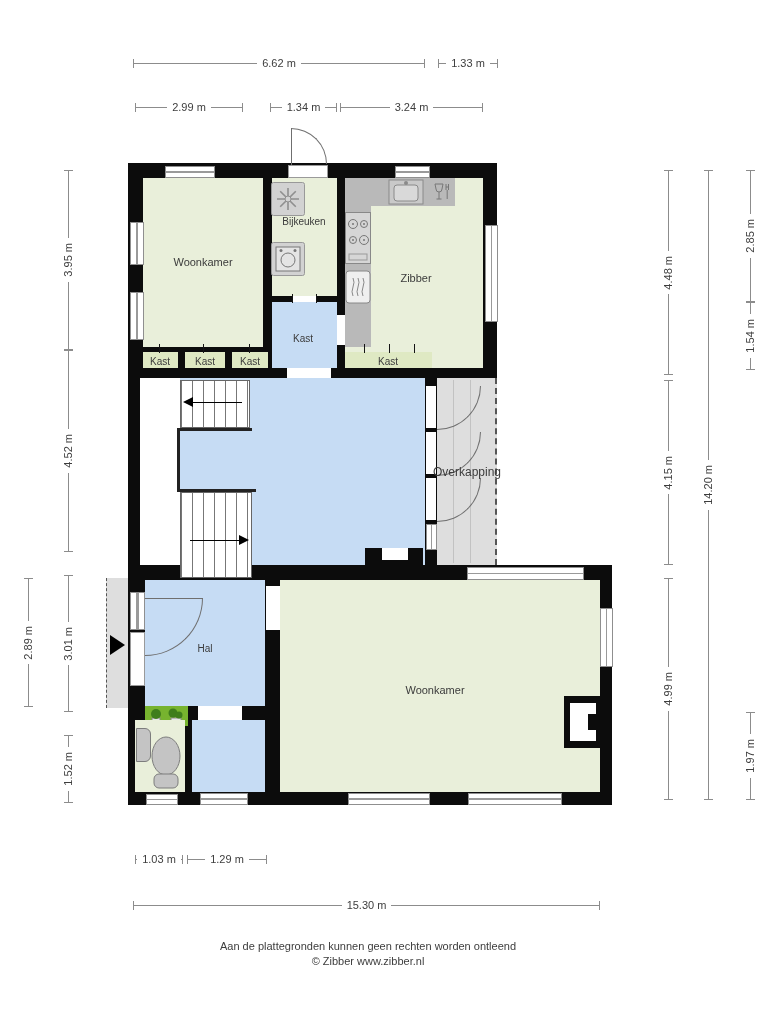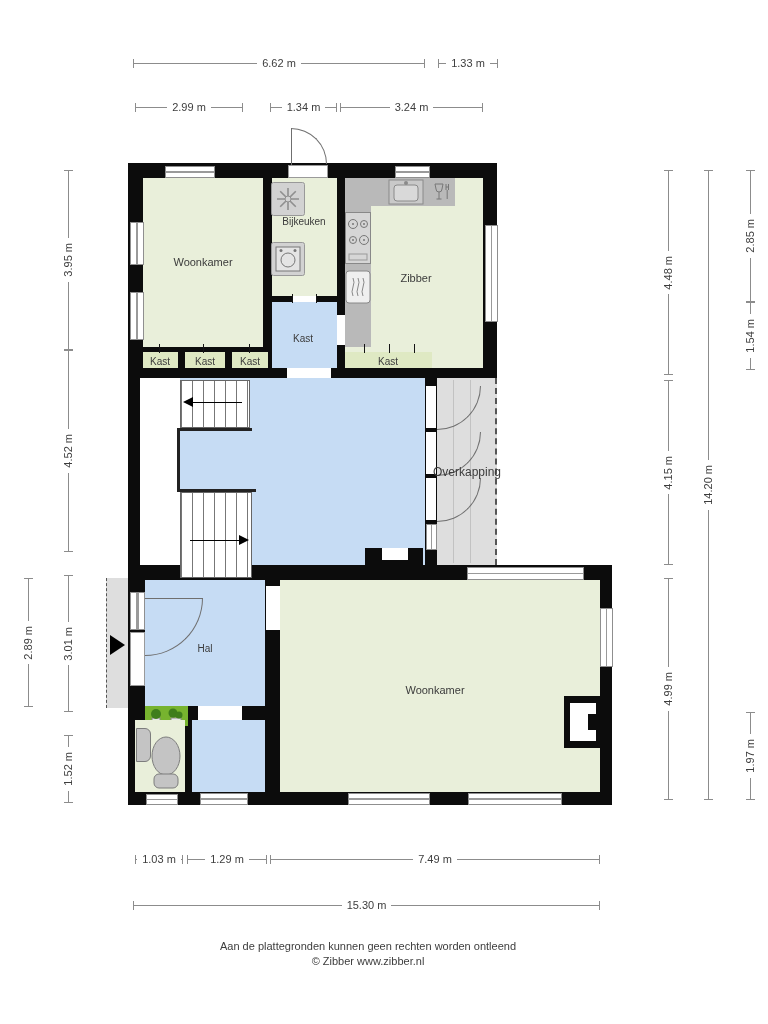--- a/index.html
+++ b/index.html
@@ -358,27 +358,20 @@
       <span class="ln"></span>
       <span class="tick"></span>
     </div>
   <div class="dim dim-h" style="left:187px;top:853px;width:80px;">
       <span class="tick"></span>
       <span class="ln"></span>
       <span class="lbl">1.29 m</span>
       <span class="ln"></span>
       <span class="tick"></span>
     </div>
-  <div class="dim dim-h" style="left:270px;top:853px;width:330px;">
-      <span class="tick"></span>
-      <span class="ln"></span>
-      <span class="lbl">7.49 m</span>
-      <span class="ln"></span>
-      <span class="tick"></span>
-    </div>
   <div class="dim dim-h" style="left:133px;top:899px;width:467px;">
       <span class="tick"></span>
       <span class="ln"></span>
       <span class="lbl">15.30 m</span>
       <span class="ln"></span>
       <span class="tick"></span>
     </div>
 
   <div class="footer" style="top:955px;">© Zibber www.zibber.nl</div>
   <div class="footer" style="top:940px;">Aan de plattegronden kunnen geen rechten worden ontleend</div>

